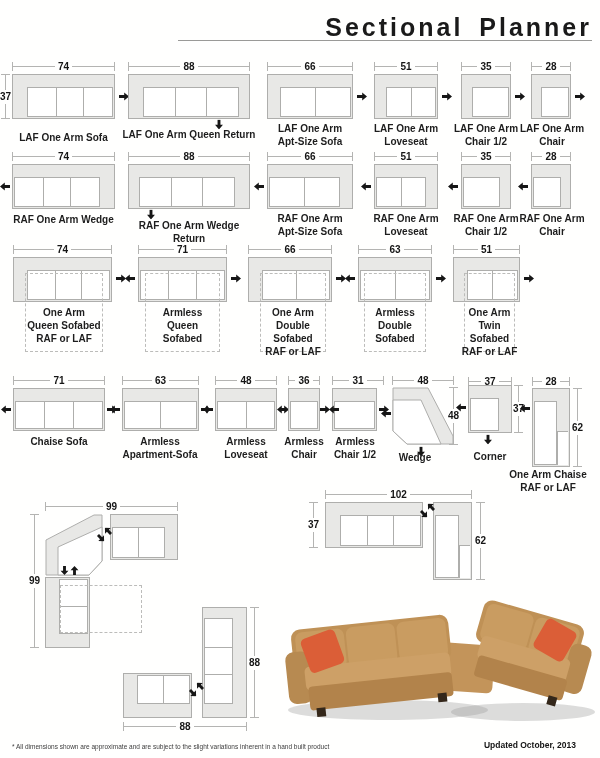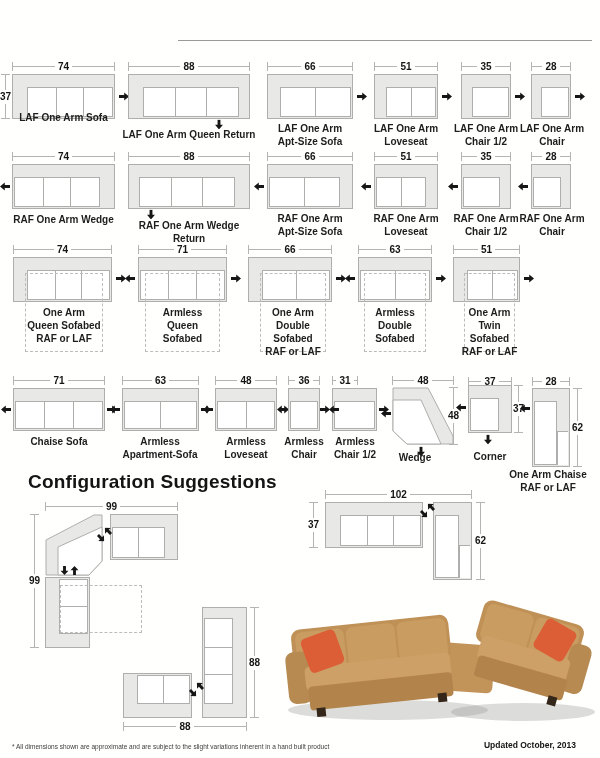--- a/index.html
+++ b/index.html
@@ -31,32 +31,33 @@
   .pair .ar{width:9px;height:9px;}
   .bed{position:absolute;border:1px dashed #bcbcba;}
   .patch{position:absolute;background:#fff;border-left:1px solid #aeaeac;border-top:1px solid #aeaeac;}
   svg{display:block;}
 </style>
 </head>
 <body>
 
 <div id="cv">
   <div id="rule"></div>
+  <h1 id="title">Sectional Planner</h1>
 
   <div class="dimh" style="left:12px;top:62px;width:103px">
       <span>74</span>
     </div>
   <div class="dimv" style="left:1px;top:74px;height:45px">
       <span>37</span>
     </div>
   <div class="pc" style="left:12px;top:74px;width:103px;height:45px">
       <div class="seat c3" style="top:12px;left:14px;right:1px;bottom:1px"></div>
     </div>
   <div class="ar abs" style="left:119px;top:92px"></div>
-  <div class="lbl" style="left:0;top:111px;width:127px">LAF One Arm Sofa</div>
+  <div class="lbl" style="left:0;top:131px;width:127px">LAF One Arm Sofa</div>
 
   <div class="dimh" style="left:128px;top:62px;width:122px">
       <span>88</span>
     </div>
   <div class="pc" style="left:128px;top:74px;width:122px;height:45px">
       <div class="seat c3" style="top:12px;left:14px;right:10px;bottom:1px"></div>
     </div>
   <div class="ar abs d" style="left:214px;top:120px"></div>
   <div class="lbl" style="left:122px;top:128px;width:134px">LAF One Arm Queen Return</div>
 
@@ -258,21 +259,21 @@
       <span>36</span>
     </div>
   <div class="pc" style="left:288px;top:388px;width:32px;height:43px">
       <div class="seat" style="top:12px;left:1px;right:1px;bottom:1px"></div>
     </div>
   <div class="ar abs l" style="left:277px;top:405px"></div>
   <div class="ar abs" style="left:320px;top:405px"></div>
   <div class="lbl" style="left:274px;top:435px;width:60px">Armless
 Chair</div>
 
-  <div class="dimh" style="left:332px;top:376px;width:26px">
+  <div class="dimh" style="left:332px;top:376px;width:52px">
       <span>31</span>
     </div>
   <div class="pc" style="left:332px;top:388px;width:45px;height:43px">
       <div class="seat" style="top:12px;left:1px;right:1px;bottom:1px"></div>
     </div>
   <div class="ar abs l" style="left:329px;top:405px"></div>
   <div class="ar abs" style="left:379px;top:405px"></div>
   <div class="lbl" style="left:322px;top:435px;width:66px">Armless
 Chair 1/2</div>
 
@@ -312,21 +313,20 @@
       <span>62</span>
     </div>
   <div class="pc" style="left:532px;top:388px;width:38px;height:79px">
     <div class="seat" style="top:12px;left:1px;right:12px;bottom:1px"></div>
     <div class="patch" style="right:1px;top:42px;width:11px;bottom:1px"></div>
   </div>
   <div class="ar abs l" style="left:520px;top:404px"></div>
   <div class="lbl" style="left:502px;top:468px;width:92px">One Arm Chaise
 RAF or LAF</div>
 
-  <h2 id="cfg-h">Configuration Suggestions</h2>
 
   <div class="dimh" style="left:45px;top:502px;width:133px">
       <span>99</span>
     </div>
   <div class="dimv" style="left:30px;top:514px;height:134px">
       <span>99</span>
     </div>
   <div class="abs" style="left:45px;top:514px;width:58px;height:62px">
     <svg width="62" height="58" viewBox="0 0 62 58" style="position:absolute;left:-2px;top:2px;transform:rotate(-90deg)">
       <polygon points="1,1 36,1 61,49 61,57 15,57 1,44" fill="#e8e8e6" stroke="#aeaeac" stroke-width="1"></polygon>

